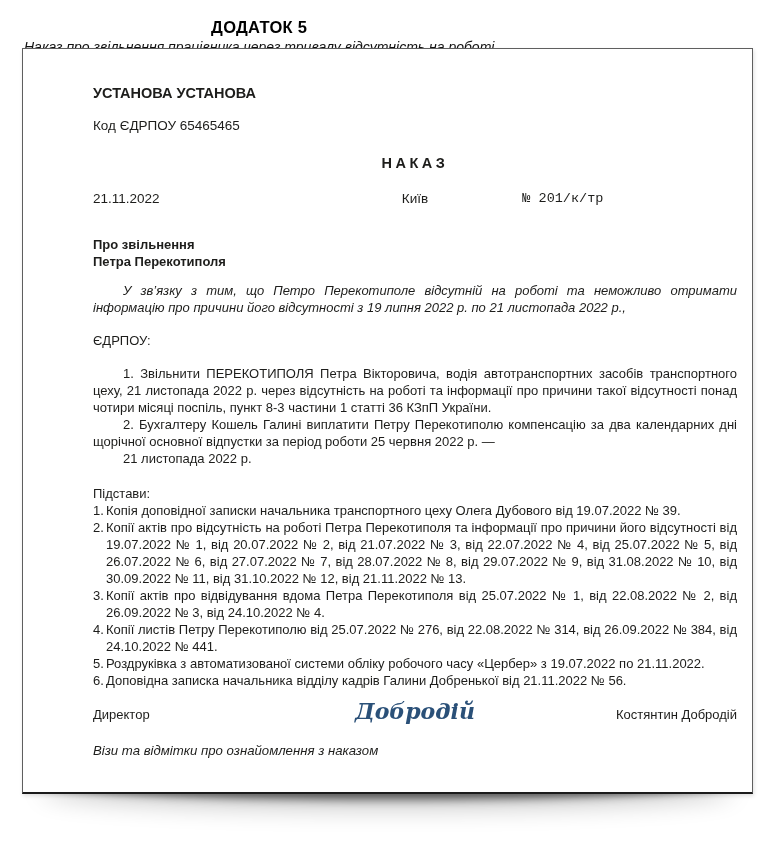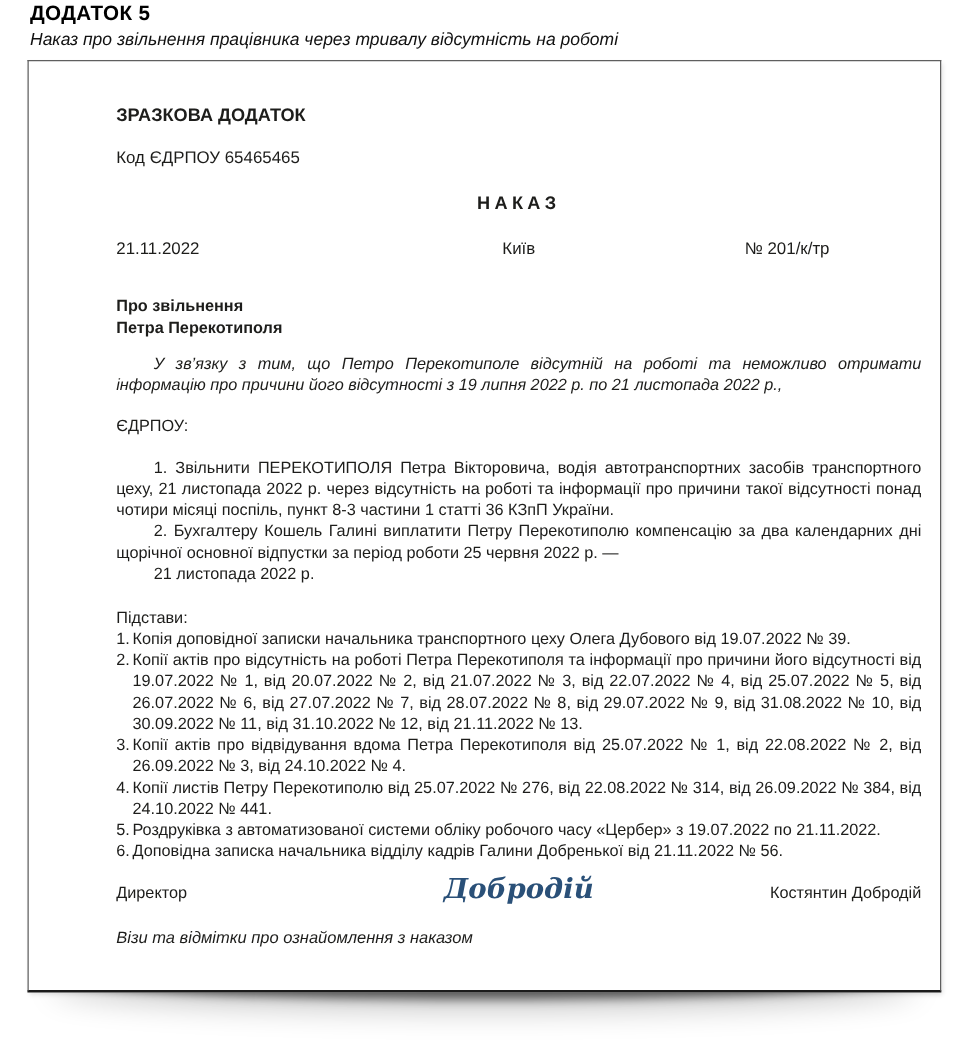--- a/index.html
+++ b/index.html
@@ -6,21 +6,21 @@
   body {
     width: 773px; height: 844px;
     background: #ffffff;
     font-family: "Liberation Sans", "DejaVu Sans", sans-serif;
     color: #1d1d1b;
     position: relative;
     overflow: hidden;
   }
 
   
-  .appendix-header { position: absolute; left: 24px; top: 0; }
+  .appendix-header { position: absolute; left: 24px; top: 16px; text-align: center; }
   .appendix-title {
     font-size: 16.5px; font-weight: 700; color: #000;
     margin: 2px 0 0 0; letter-spacing: 0.3px;
   }
   .appendix-subtitle {
     font-size: 14px; font-style: italic; color: #111;
     margin-top: 2px;
   }
 
   
@@ -45,21 +45,21 @@
   .org-name  { font-weight: 700; font-size: 14.5px; }
   .org-code  { margin-top: 15px; font-size: 13.5px; }
   .doc-title {
     margin-top: 21px; text-align: center;
     font-weight: 700; font-size: 14.5px; letter-spacing: 3.5px;
   }
 
   .meta-row { display: flex; margin-top: 18px; font-size: 13.5px; }
   .meta-row > span { flex: 1; }
   .meta-city   { text-align: center; }
-  .meta-number { text-align: center; }
+  .meta-number { text-align: left; font-family: Liberation Mono, monospace; }
 
   .subject { margin-top: 29px; font-weight: 700; }
 
   .preamble   { margin: 12px 0 0 0; text-align: justify; text-indent: 30px; font-style: italic; }
   .order-word { margin: 16px 0 0 0; }
 
   .order-item { margin: 0; text-align: justify; text-indent: 30px; }
   .order-item.first { margin-top: 16px; }
   .order-cont { margin: 0; text-indent: 30px; }
 
@@ -86,21 +86,21 @@
 <body>
 
 <div class="appendix-header">
   <div class="appendix-title">ДОДАТОК 5</div>
   <div class="appendix-subtitle">Наказ про звільнення працівника через тривалу відсутність на роботі</div>
 </div>
 
 <div class="page">
   <div class="page-shadow"></div>
 
-  <div class="org-name">ЗРАЗКОВА ДОДАТОК</div>
+  <div class="org-name">УСТАНОВА УСТАНОВА</div>
   <div class="org-code">Код ЄДРПОУ 65465465</div>
 
   <div class="doc-title">НАКАЗ</div>
 
   <div class="meta-row">
     <span class="meta-date">21.11.2022</span>
     <span class="meta-city">Київ</span>
     <span class="meta-number">№ 201/к/тр</span>
   </div>
 

